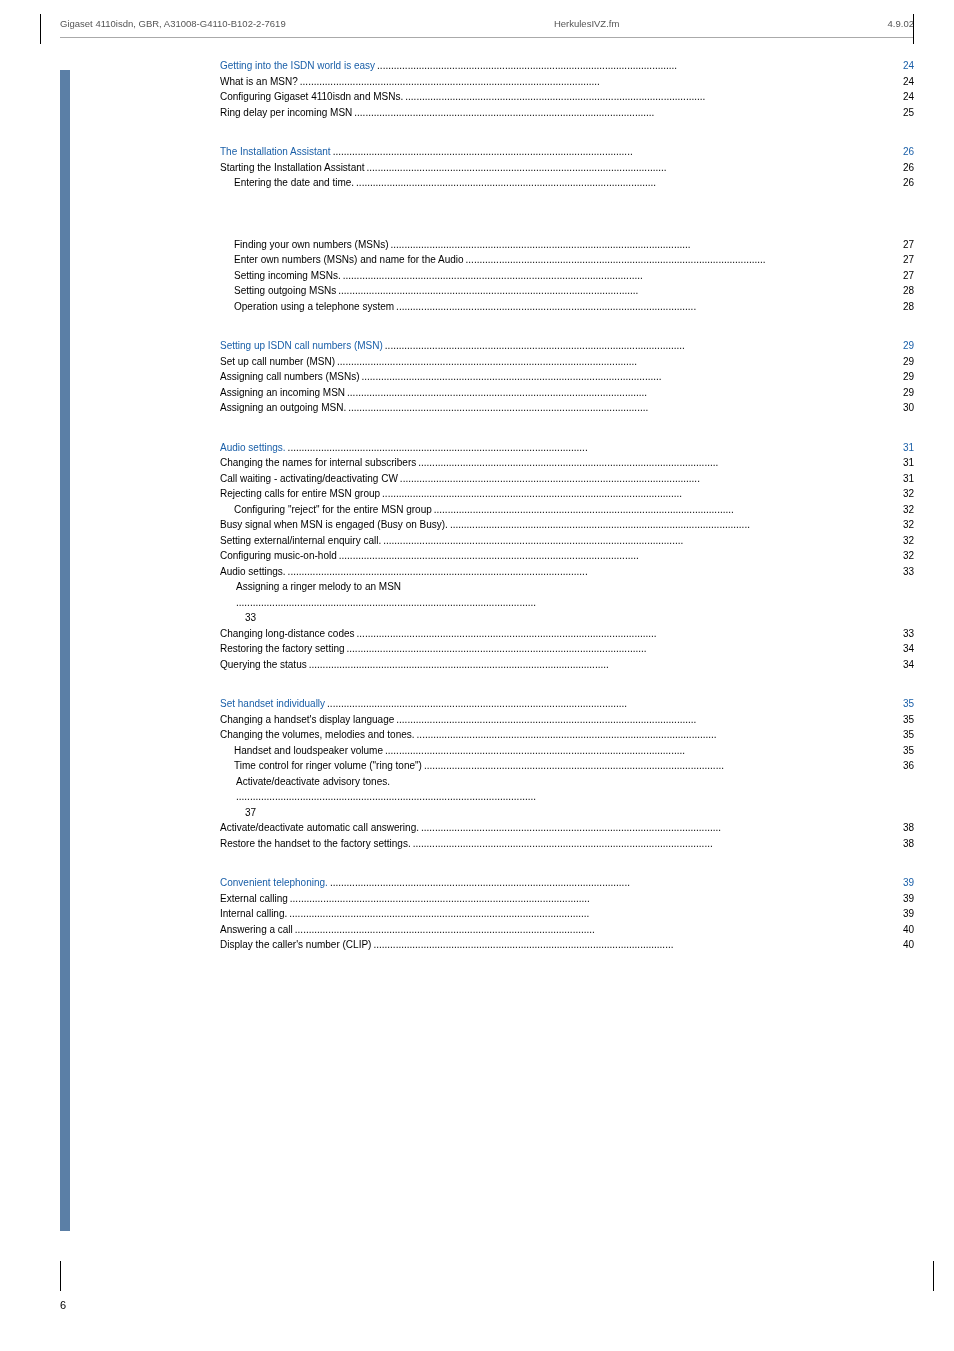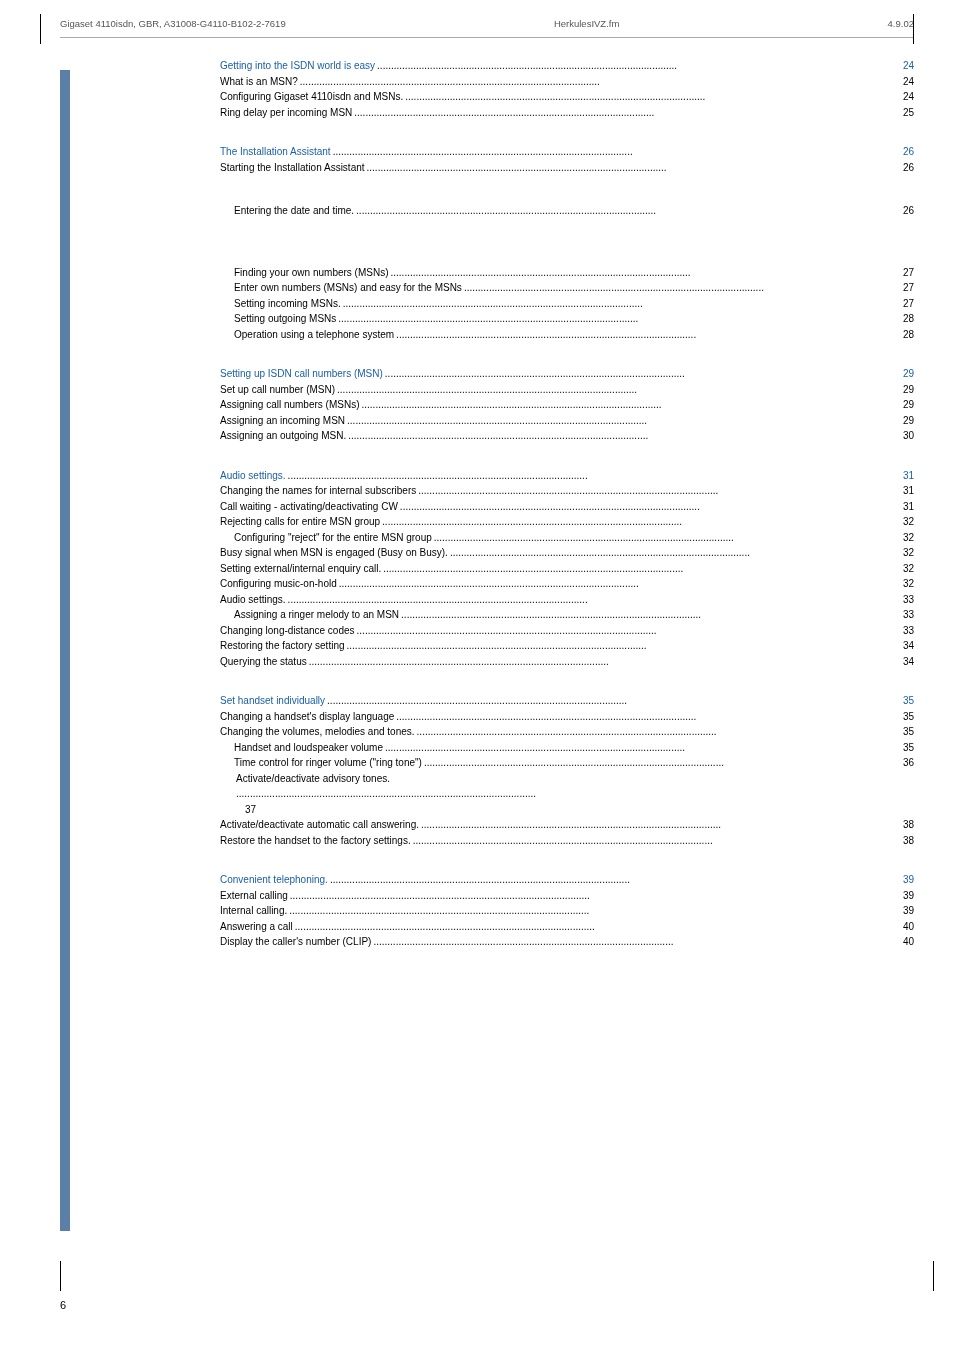--- a/index.html
+++ b/index.html
@@ -211,32 +211,32 @@
         <div class="toc-entry">
           <a class="toc-title-link" href="#">The Installation Assistant</a>
           <span class="toc-dots">............................................................................................................</span>
           <a class="toc-page-link" href="#">26</a>
         </div>
         <div class="toc-entry">
           <span class="toc-title-plain">Starting the Installation Assistant</span>
           <span class="toc-dots">............................................................................................................</span>
           <span class="toc-page">26</span>
         </div>
-        <div class="toc-entry" style="padding-left: 14px; margin-top: 28px;">
+        <div class="toc-entry" style="padding-left: 14px;">
           <span class="toc-title-plain">Entering the date and time.</span>
           <span class="toc-dots">............................................................................................................</span>
           <span class="toc-page">26</span>
         </div>
         <div class="toc-entry" style="padding-left: 14px; margin-top: 46px;">
           <span class="toc-title-plain">Finding your own numbers (MSNs)</span>
           <span class="toc-dots">............................................................................................................</span>
           <span class="toc-page">27</span>
         </div>
         <div class="toc-entry" style="padding-left: 14px;">
-          <span class="toc-title-plain">Enter own numbers (MSNs) and easy for the MSNs</span>
+          <span class="toc-title-plain">Enter own numbers (MSNs) and name for the Audio</span>
           <span class="toc-dots">............................................................................................................</span>
           <span class="toc-page">27</span>
         </div>
         <div class="toc-entry" style="padding-left: 14px;">
           <span class="toc-title-plain">Setting incoming MSNs.</span>
           <span class="toc-dots">............................................................................................................</span>
           <span class="toc-page">27</span>
         </div>
         <div class="toc-entry" style="padding-left: 14px;">
           <span class="toc-title-plain">Setting outgoing MSNs</span>
@@ -317,21 +317,21 @@
         <div class="toc-entry">
           <span class="toc-title-plain">Configuring music-on-hold</span>
           <span class="toc-dots">............................................................................................................</span>
           <span class="toc-page">32</span>
         </div>
         <div class="toc-entry">
           <span class="toc-title-plain">Audio settings.</span>
           <span class="toc-dots">............................................................................................................</span>
           <span class="toc-page">33</span>
         </div>
-        <div class="toc-entry" style="padding-left: 14px;">
+        <div class="toc-entry" style="padding-left: 14px; flex-direction: column;">
           <span class="toc-title-plain">Assigning a ringer melody to an MSN</span>
           <span class="toc-dots">............................................................................................................</span>
           <span class="toc-page">33</span>
         </div>
         <div class="toc-entry">
           <span class="toc-title-plain">Changing long-distance codes</span>
           <span class="toc-dots">............................................................................................................</span>
           <span class="toc-page">33</span>
         </div>
         <div class="toc-entry">

